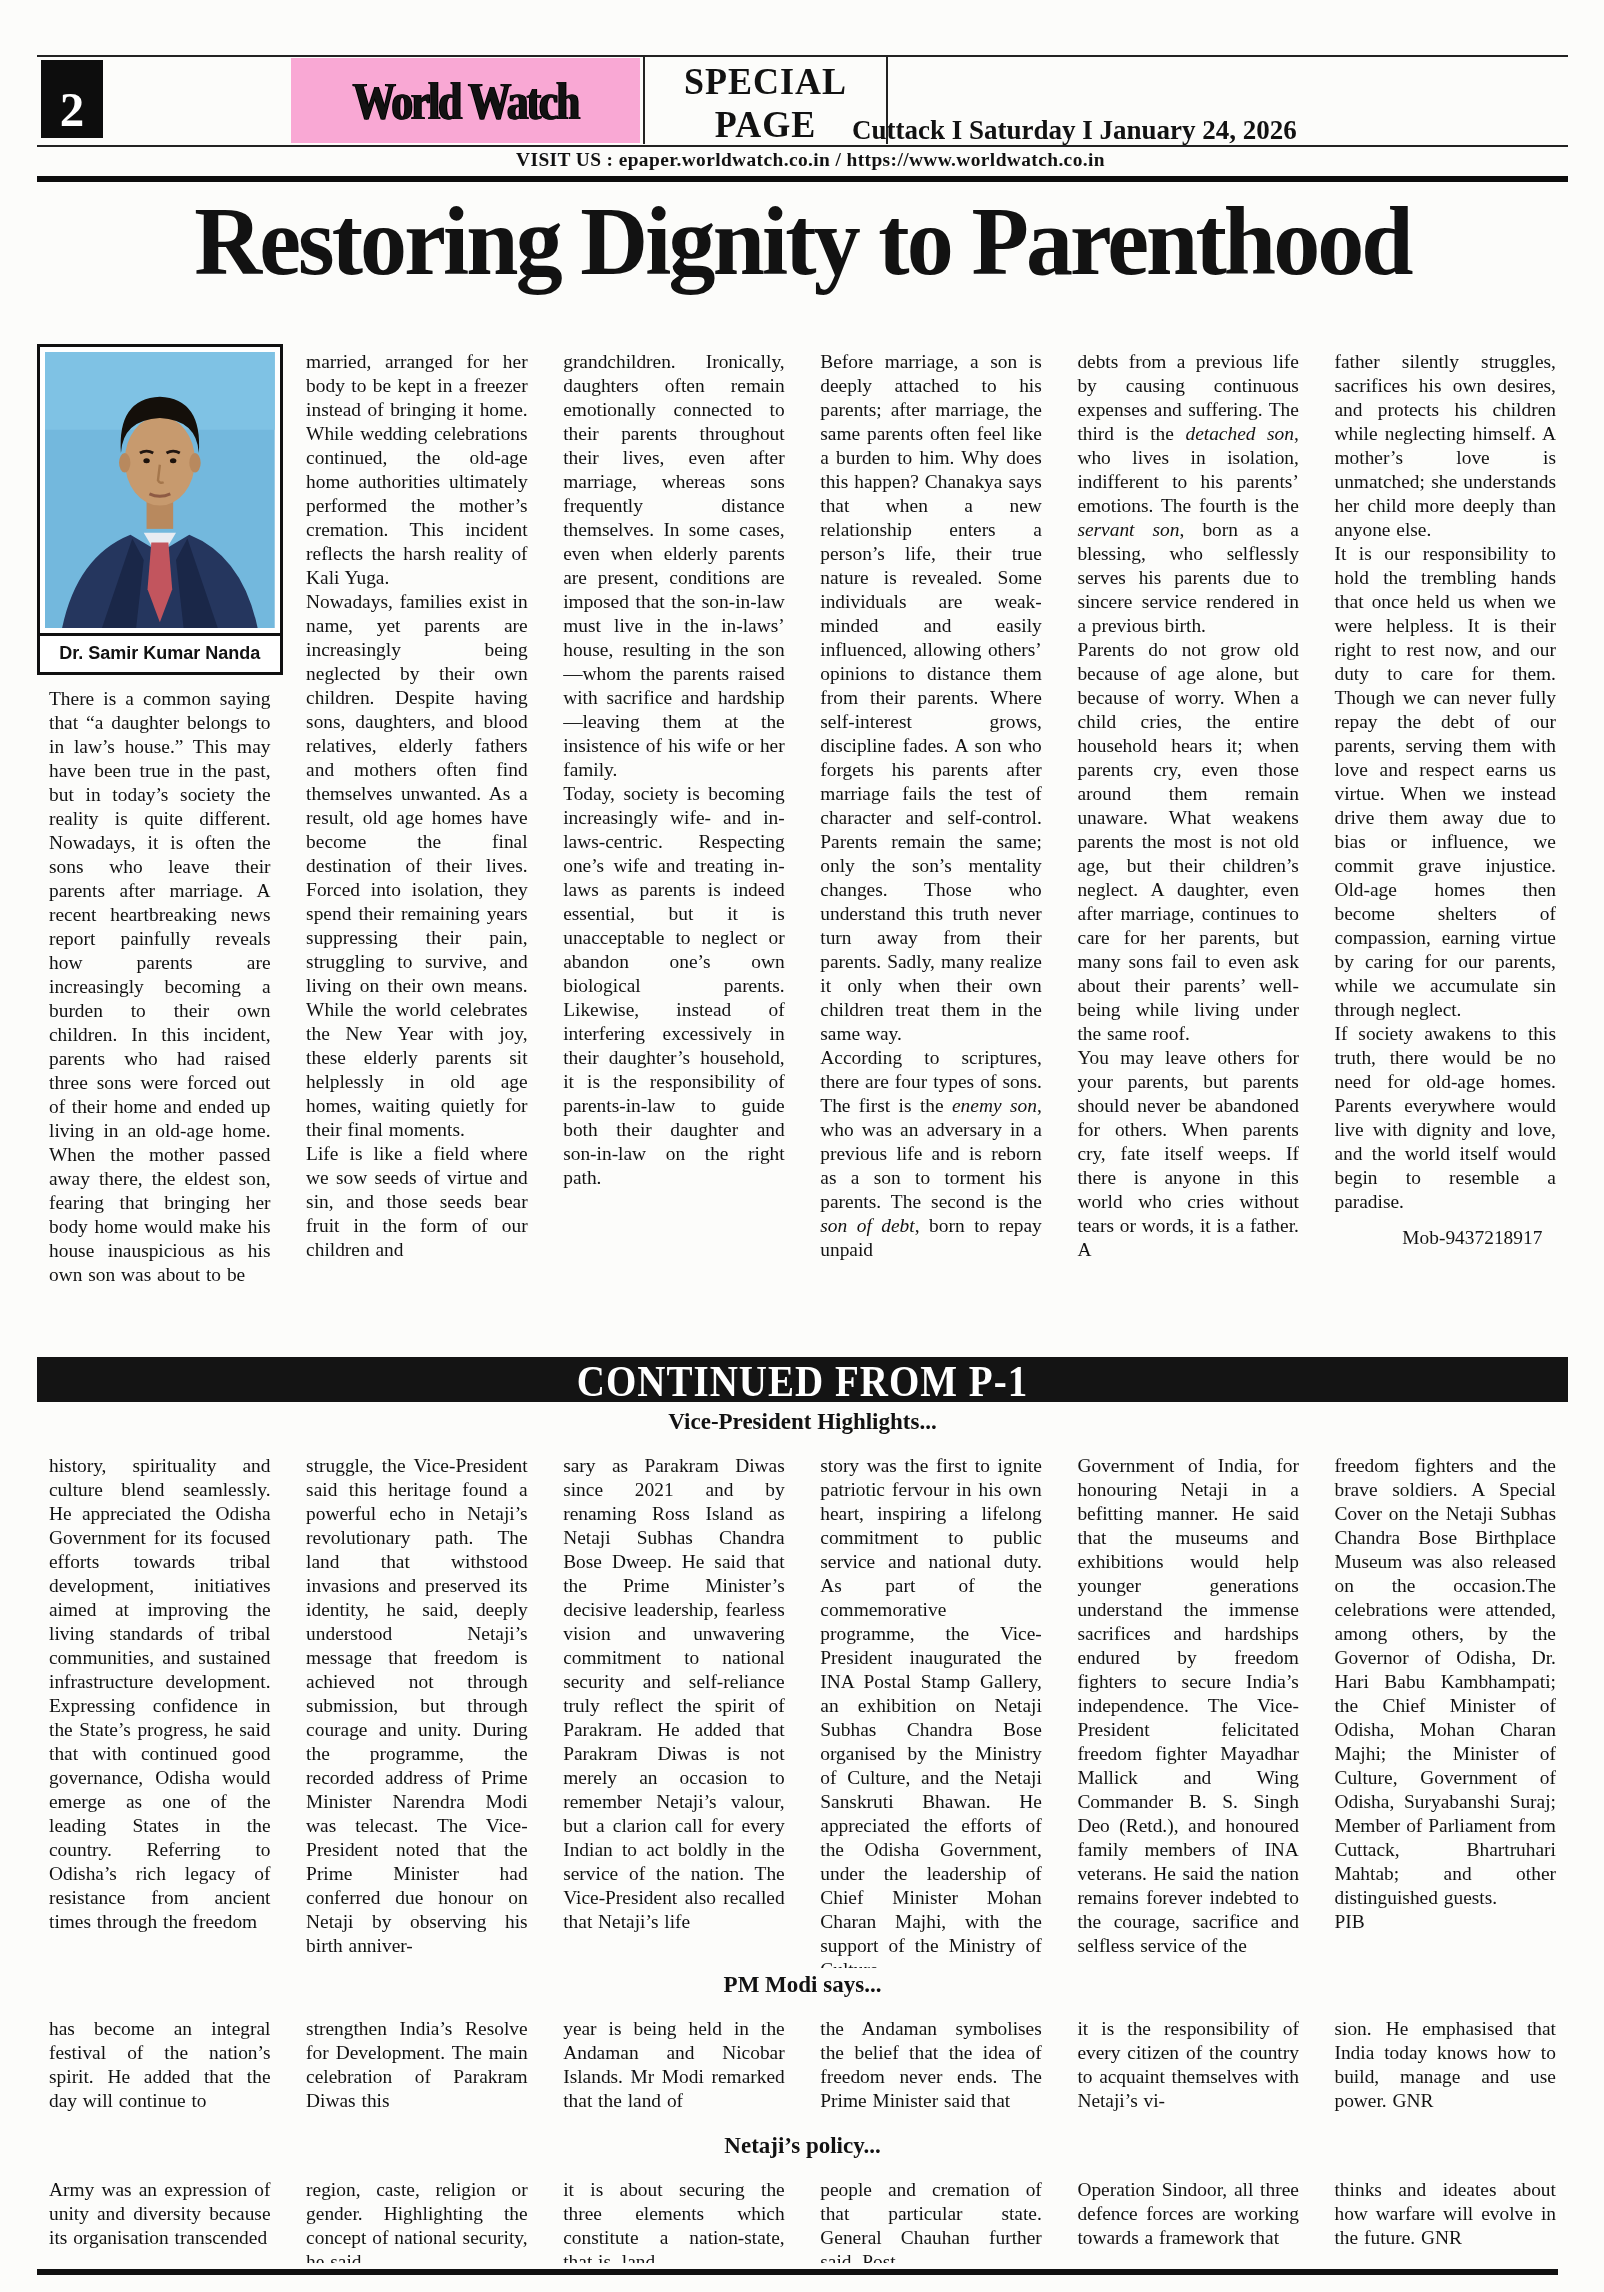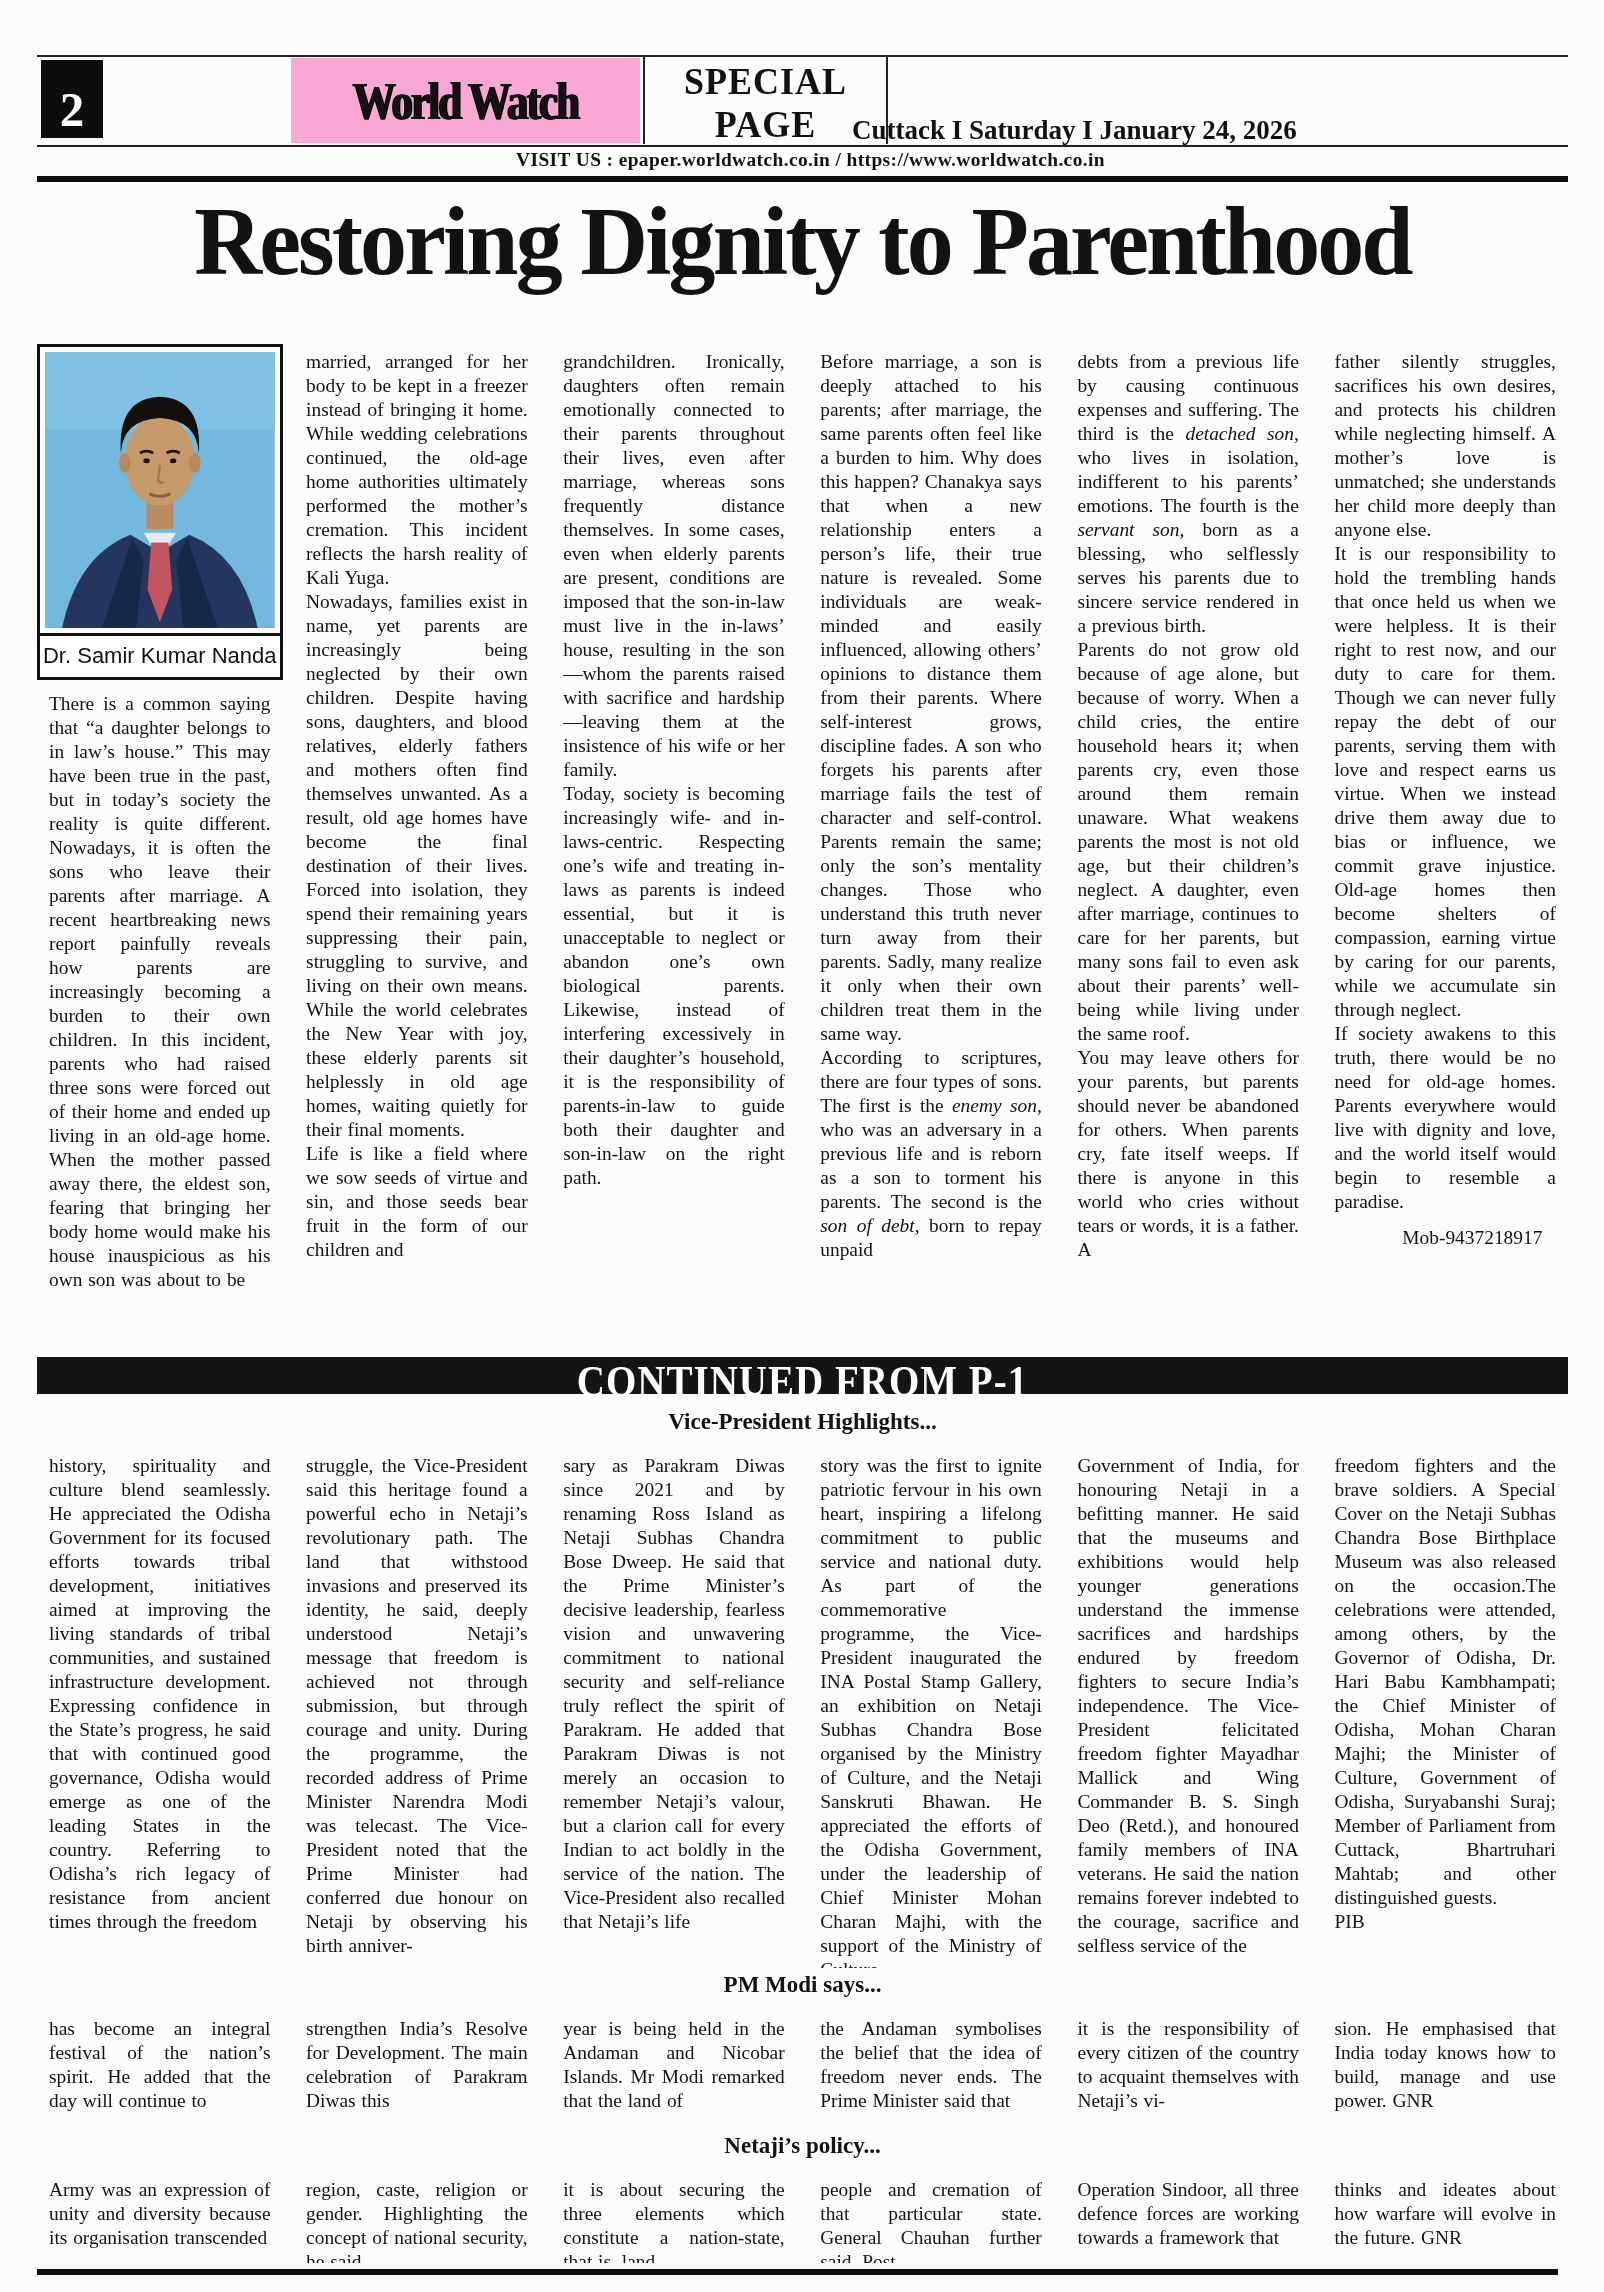--- a/index.html
+++ b/index.html
@@ -34,25 +34,25 @@
   .cols{display:flex;gap:11.6px;overflow:hidden;}
   .cols > div{flex:1 1 0;min-width:0;}
   .cols p{margin:12px;font-size:19.4px;line-height:24px;text-align:justify;
         white-space:pre-line;word-spacing:1px;}
   .article{position:absolute;top:338px;left:37px;width:1531px;height:1017px;}
 
   figure.photo{margin:5.8px 0 9.7px 0;border:3.9px solid #101010;background:#fff;}
   .photo-inner{padding:4.9px;}
   .photo-inner svg{display:block;width:100%;height:276px;}
   figcaption{border-top:3.9px solid #101010;padding:7.8px 1.9px;text-align:center;
-        font-family:"Liberation Sans", sans-serif;font-weight:normal;font-size:22px;}
+        font-family:"Liberation Sans", sans-serif;font-weight:bold;font-size:18px;}
   .mob{text-align:right !important;padding-right:13.6px;margin-top:1.9px !important;}
 
   
-  .continued-bar{position:absolute;left:37px;right:37px;top:1357px;height:37px;background:#141414;
+  .continued-bar{position:absolute;left:37px;right:37px;top:1357px;height:45px;background:#141414;
         color:#fff;text-align:center;font-weight:bold;font-size:39px;line-height:47px;
         letter-spacing:1px;}
   .continued-bar span{display:inline-block;transform:scaleY(1.12);}
   .sec-title{position:absolute;left:0;right:0;text-align:center;font-weight:bold;font-size:23px;}
   .t-vp{top:1409px;} .t-pm{top:1972px;} .t-nj{top:2133px;}
   .vp-cols{position:absolute;top:1442px;left:37px;width:1531px;height:526px;}
   .pm-cols{position:absolute;top:2005px;left:37px;width:1531px;height:124px;}
   .nj-cols{position:absolute;top:2166px;left:37px;width:1531px;height:97px;}
   .rule-bottom{position:absolute;left:37px;right:47px;top:2269px;height:5.8px;background:#111;}
 </style>

